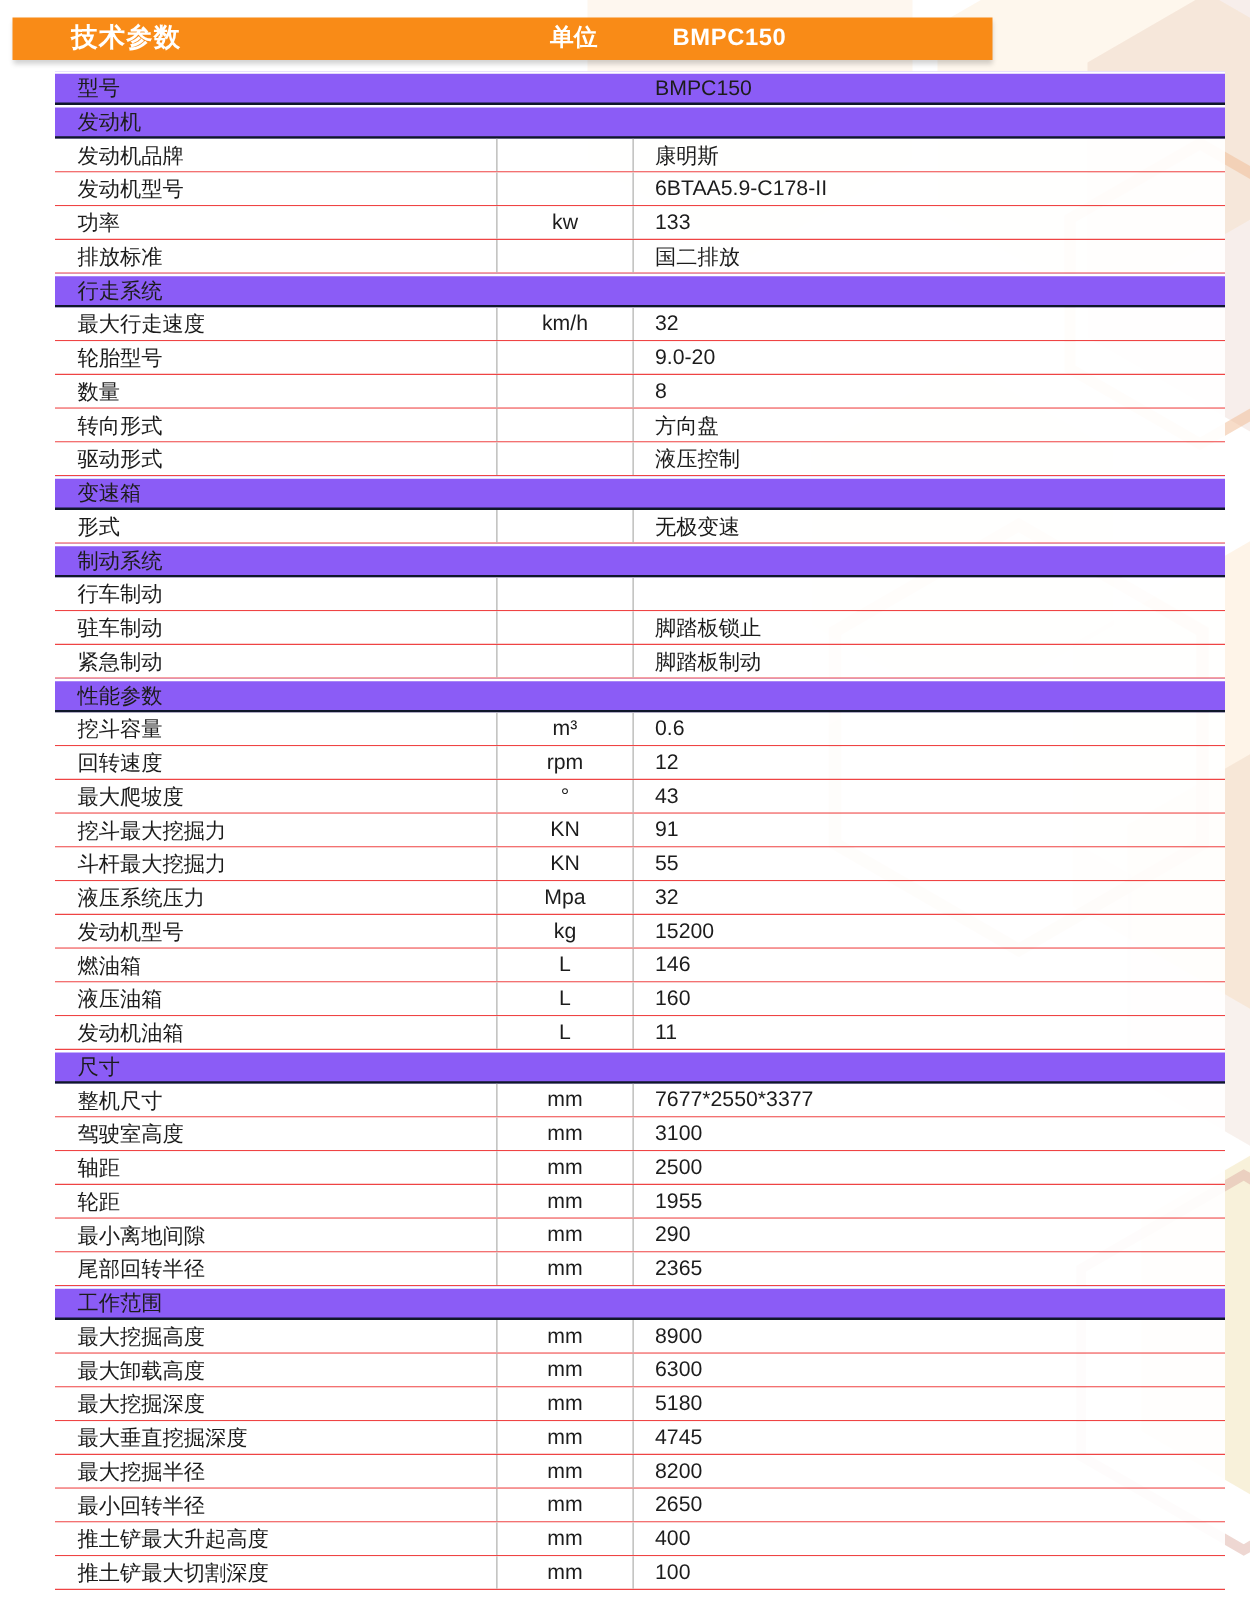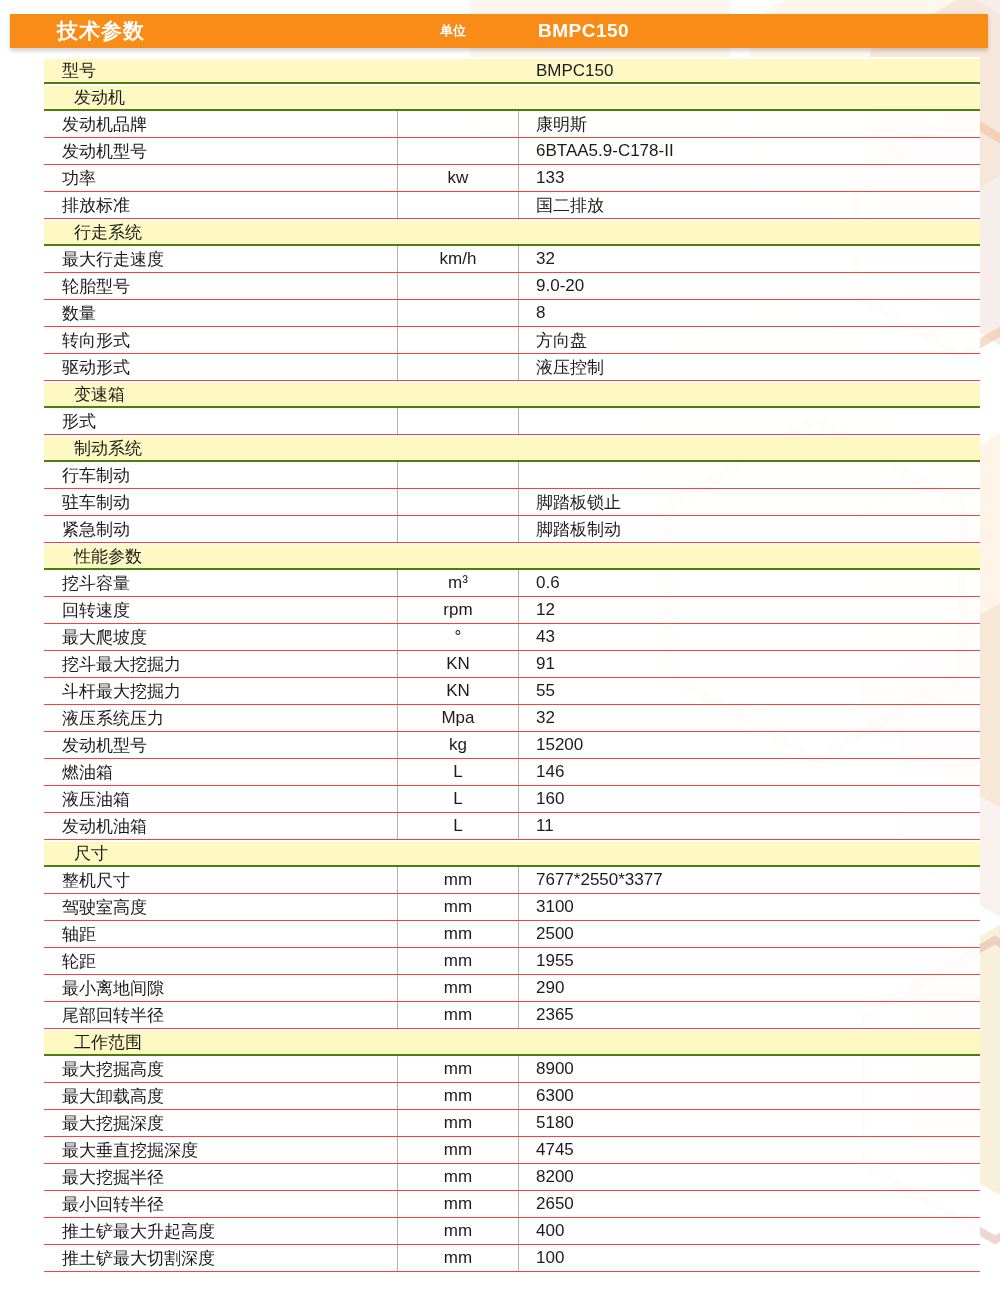--- a/index.html
+++ b/index.html
@@ -3,36 +3,36 @@
 <meta charset="utf-8">
 <style>
   html,body{margin:0;padding:0;}
   body{
     width:1000px;height:1290px;position:relative;overflow:hidden;
     background:#ffffff;
     font-family:"Liberation Sans","DejaVu Sans",sans-serif;
   }
   .bg-pattern{position:absolute;left:0;top:0;width:1000px;height:1290px;z-index:0;pointer-events:none;}
   .header-bar{
-    position:absolute;left:10px;top:14px;width:978px;height:34px;
+    position:absolute;left:10px;top:14px;width:784px;height:34px;
     background:#F98B17;z-index:2;
     box-shadow:0 3px 4px rgba(0,0,0,0.18);
     color:#ffffff;font-weight:bold;
   }
   .header-bar .t{position:absolute;left:47px;top:0;line-height:34px;font-size:21px;letter-spacing:1px;}
-  .header-bar .u{position:absolute;left:430px;top:0;line-height:34px;font-size:13px;}
+  .header-bar .u{position:absolute;left:430px;top:0;line-height:34px;font-size:19px;}
   .header-bar .m{position:absolute;left:528px;top:0;line-height:34px;font-size:19px;letter-spacing:0.5px;}
   .spec-table{position:absolute;left:44px;top:57px;width:936px;z-index:1;}
   .row{display:flex;height:27px;box-sizing:border-box;}
   .row.data{background:rgba(255,255,255,0.93);border-bottom:1px solid #ef4444;}
-  .row.section,.row.model{background:#fef9c3;border-top:2px solid #ffffff;border-bottom:2px solid #4d7c0f;}
+  .row.section,.row.model{background:#8b5cf6;border-top:2px solid #ffffff;border-bottom:2px solid #0f172a;}
   .cell{box-sizing:border-box;display:flex;align-items:center;font-size:17px;color:#1C1C1C;}
   .c-name{width:353px;padding-left:18px;white-space:nowrap;}
-  .section .c-name{width:100%;margin-left:12px;}
-  .c-unit{width:122px;justify-content:center;}
+  .section .c-name{width:100%;}
+  .c-unit{width:110px;justify-content:center;}
   .data .c-unit{border-left:1px solid #B2B2B0;border-right:1px solid #B2B2B0;}
   .c-value{flex:1;padding-left:17px;white-space:nowrap;}
 </style>
 </head>
 <body>
 
 <svg class="bg-pattern" viewBox="0 0 1000 1290" xmlns="http://www.w3.org/2000/svg">
   <polygon points="1060,-60 1250,50 1250,270 1060,380 870,270 870,50" fill="#E8CFC5" opacity="0.35"></polygon>
   <polygon points="1075,560 1248,660 1248,860 1075,960 902,860 902,660" fill="#E8CFC5" opacity="0.30"></polygon>
   <polygon points="600,-95 730,-20 730,130 600,205 470,130 470,-20" fill="#F7941D" opacity="0.07"></polygon>
@@ -109,20 +109,21 @@
       <div class="cell c-name">驱动形式</div>
       <div class="cell c-unit"></div>
       <div class="cell c-value">液压控制</div>
     </div>
     <div class="row section">
       <div class="cell c-name">变速箱</div>
     </div>
     <div class="row data">
       <div class="cell c-name">形式</div>
       <div class="cell c-unit"></div>
+      <div class="cell c-value">无极变速</div>
     </div>
     <div class="row section">
       <div class="cell c-name">制动系统</div>
     </div>
     <div class="row data">
       <div class="cell c-name">行车制动</div>
       <div class="cell c-unit"></div>
     </div>
     <div class="row data">
       <div class="cell c-name">驻车制动</div>

